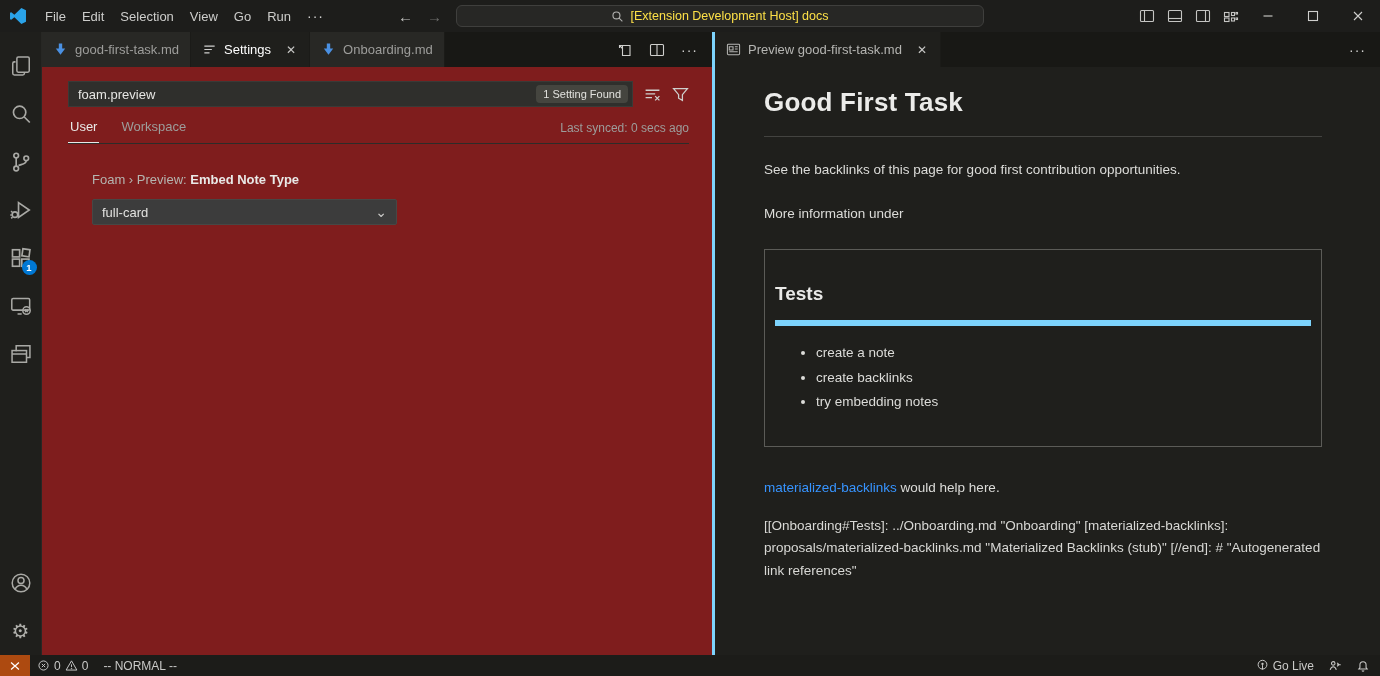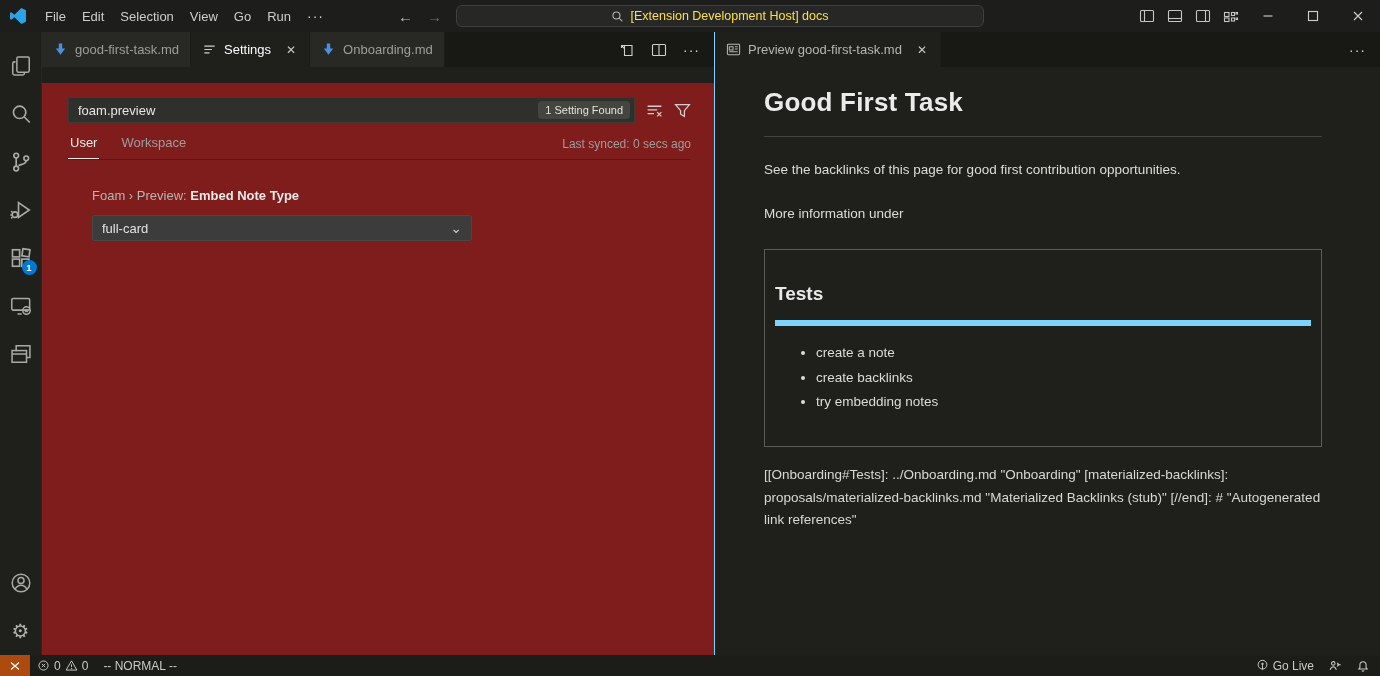--- a/index.html
+++ b/index.html
@@ -27,21 +27,21 @@
   
   .main { flex:1; display:flex; min-height:0; }
   .activitybar { width:42px; background:#1f1f1c; border-right:1px solid #272724; display:flex; flex-direction:column; align-items:center; padding-top:10px; }
   .act-item { width:42px; height:48px; display:flex; align-items:center; justify-content:center; position:relative; }
   .act-badge { position:absolute; right:5px; bottom:7px; min-width:15px; height:15px; border-radius:50%;
     background:#0078d4; color:#fff; font-size:9.5px; display:flex; align-items:center; justify-content:center; font-weight:700; }
   .act-spacer { flex:1; }
   .act-gear { font-size:20px; color:#b0b0ac; line-height:1; }
 
   .group { display:flex; flex-direction:column; min-width:0; }
-  .group.left { width:673px; border-right:1px solid #7dd3fc;gap:16px; }
+  .group.left { width:673px; border-right:3px solid #7dd3fc; }
   .group.right { flex:1; }
 
   .tabbar { height:35px; background:#181815; display:flex; align-items:stretch; flex:0 0 35px; }
   .tab { display:flex; align-items:center; padding:0 11px; gap:7px; font-size:13px; color:#9d9d9b;
     background:#282825; border-right:1px solid #1b1b18; white-space:nowrap; }
   .tab.active { background:#1f1f1c; color:#ffffff; }
   .tab.active-dim { background:#1f1f1c; color:#b5b5b2; }
   .tab .close { font-size:12px; color:#c8c8c6; margin-left:6px; padding:1px 2px; border-radius:3px; }
   .tab-actions { margin-left:auto; display:flex; align-items:center; gap:16px; padding:0 14px; color:#cfcfcd; }
   .more-dots { font-size:14px; letter-spacing:1px; color:#cfcfcd; }
@@ -53,21 +53,21 @@
     display:flex; align-items:center; padding:0 4px 0 9px; color:#e6e6e3; font-size:13px; }
   .search-badge { margin-left:auto; background:#45453f; color:#e2e2de; font-size:11px; padding:3px 7px; border-radius:4px; }
   .search-icons { display:flex; gap:11px; margin-left:11px; align-items:center; }
   .scope-row { display:flex; align-items:flex-end; margin-top:12px; border-bottom:1px solid #2c2c29; }
   .scope { font-size:13px; color:#9d9d9b; padding:0 2px 8px; margin-right:20px; border-bottom:1px solid transparent; }
   .scope.active { color:#e9e9e7; border-bottom:1px solid #e9e9e7; }
   .last-synced { margin-left:auto; color:#9d9d9b; font-size:12px; padding-bottom:8px; }
   .setting-item { margin:28px 0 0 24px; }
   .setting-label { font-size:13px; color:#b5b5b0; }
   .setting-name { color:#e9e9e7; font-weight:700; }
-  .setting-select { margin-top:12px; width:380px; height:26px; background:#3c3c3c; border:1px solid #474745;
+  .setting-select { margin-top:12px; width:305px; height:26px; background:#3c3c3c; border:1px solid #474745;
     border-radius:2px; display:flex; align-items:center; padding:0 9px; font-size:13px; color:#e2e2e0; }
   .select-chevron { margin-left:auto; color:#c8c8c6; font-size:14px; line-height:0; }
 
   
   .preview-body { flex:1; background:#1f1f1c; padding:17px 58px 0 49px; min-height:0; overflow:hidden;
     font-size:13.5px; color:#dcdcd9; line-height:1.45; }
   .preview-body h1 { font-size:26px; font-weight:600; color:#ebebe9; padding-bottom:14px; border-bottom:1px solid #434340; letter-spacing:.2px; }
   .p-intro { margin-top:23px; }
   .p-more { margin-top:25px; }
   .embed-box { margin-top:25px; border:1px solid #5b5b57; padding:30px 10px 29px; }
@@ -334,20 +334,23 @@
 
         <div class="embed-box">
           <h2>Tests</h2>
           <ul>
             <li>create a note</li>
             <li>create backlinks</li>
             <li>try embedding notes</li>
           </ul>
         </div>
 
+        <p class="p-link">
+          <a href="#">materialized-backlinks</a><span> would help here.</span>
+        </p>
 
         <p class="p-refs">[[Onboarding#Tests]: ../Onboarding.md "Onboarding" [materialized-backlinks]: proposals/materialized-backlinks.md "Materialized Backlinks (stub)" [//end]: # "Autogenerated link references"</p>
       </div>
     </div>
   </div>
 
   <div class="statusbar">
     <div class="sb-remote">
       <svg width="14" height="14" viewBox="0 0 16 16" fill="none" stroke="#ffffff" stroke-width="1.4">
           <path d="M3.5 4l4.5 4-4.5 4M12.5 4L8 8l4.5 4"></path>

